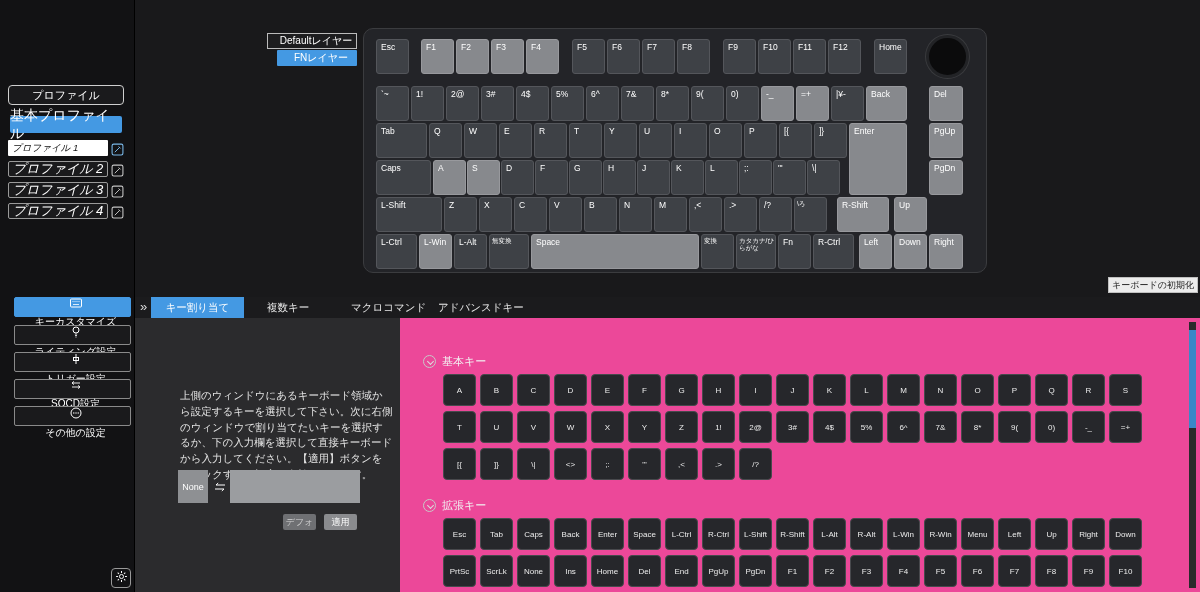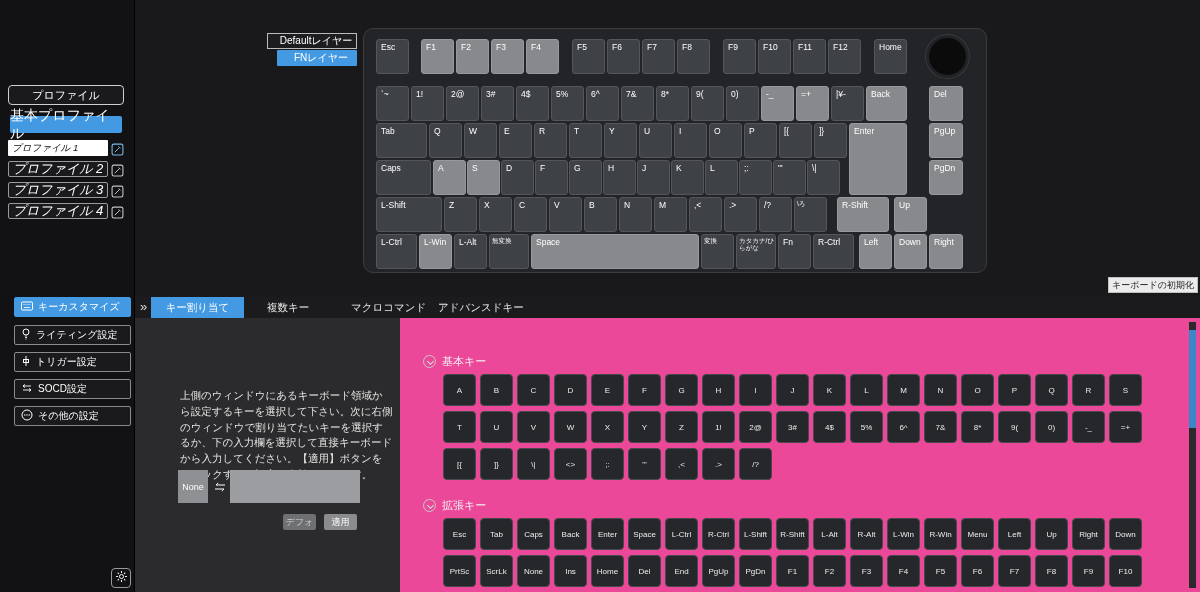--- a/index.html
+++ b/index.html
@@ -13,21 +13,21 @@
   
   .sidebar { position:absolute; left:0; top:0; width:135px; height:592px; background:#121214; border-right:1px solid #000; }
   .logo { position:absolute; left:0; top:12px; width:135px; text-align:center; }
   .logo-text { margin-top:2px; font-size:9px; font-weight:bold; letter-spacing:1.5px; color:#bfa22e; }
   .profile-header { position:absolute; left:8px; top:85px; width:116px; height:20px; border:1px solid #cfcfcf; border-radius:4px; color:#fff; font-size:11px; display:flex; align-items:center; justify-content:center; background:#1a1a1c; }
   .base-profile { position:absolute; left:10px; top:116px; width:112px; height:17px; background:#4499e3; color:#fff; font-size:14px; display:flex; align-items:center; justify-content:center; border-radius:2px; cursor:pointer; }
   .profile-row { position:absolute; left:8px; width:126px; height:17px; display:flex; align-items:flex-end;font-style:italic; }
   .profile-input { width:100px; height:16px; background:#fff; color:#111; font-size:9.5px; padding:1px 4px; display:flex; align-items:center; border-radius:1px; }
   .profile-btn { width:100px; height:16px; background:#1a1a1c; border:1px solid #9a9a9a; color:#fff; font-size:13px; display:flex; align-items:center; justify-content:center; border-radius:2px; cursor:pointer; }
   .picon { margin-left:3px; display:flex; align-items:center; }
-  .menu-item { position:absolute; left:14px; width:117px; height:20px; border:1px solid #8a8a8a; border-radius:2px; background:#1a1a1c; color:#fff; font-size:10px; display:flex; align-items:center; gap:5px; padding-left:6px; cursor:pointer; }
+  .menu-item { position:absolute; left:14px; width:117px; height:20px; border:1px solid #8a8a8a; border-radius:2px; background:#1a1a1c; color:#fff; font-size:10px; display:flex; align-items:center; gap:5px; padding-left:6px; cursor:pointer;flex-direction:column; }
   .menu-item.active { background:#4499e3; border-color:#4499e3; }
   .gear-btn { position:absolute; left:111px; top:568px; width:20px; height:20px; border:1px solid #999; border-radius:4px; display:flex; align-items:center; justify-content:center; cursor:pointer; }
   
   .title-pill { position:absolute; left:577px; top:3px; width:180px; height:18px; background:#202023; border:2px solid #55555a; border-radius:10px; color:#fff; font-size:11px; font-weight:bold; letter-spacing:0.5px; display:flex; align-items:center; justify-content:center; }
   .layer-btn { position:absolute; height:16px; font-size:10px; display:flex; align-items:center; justify-content:center; cursor:pointer;padding-left:8px; }
   .layer-default { left:267px; top:33px; width:90px; background:#1d1d1f; border:1px solid #bbb; color:#fff; }
   .layer-fn { left:277px; top:50px; width:80px; background:#4499e3; color:#fff; border-radius:1px; }
   .reset-btn { position:absolute; left:1108px; top:277px; width:90px; height:16px; background:#ececec; border:1px solid #c0c0c0; color:#1a1a1a; font-size:9px; display:flex; align-items:center; justify-content:center; cursor:pointer; }
   
   .kb { position:absolute; left:363px; top:28px; width:624px; height:245px; background:#232428; border:1px solid #3b3c3f; border-radius:10px; }

